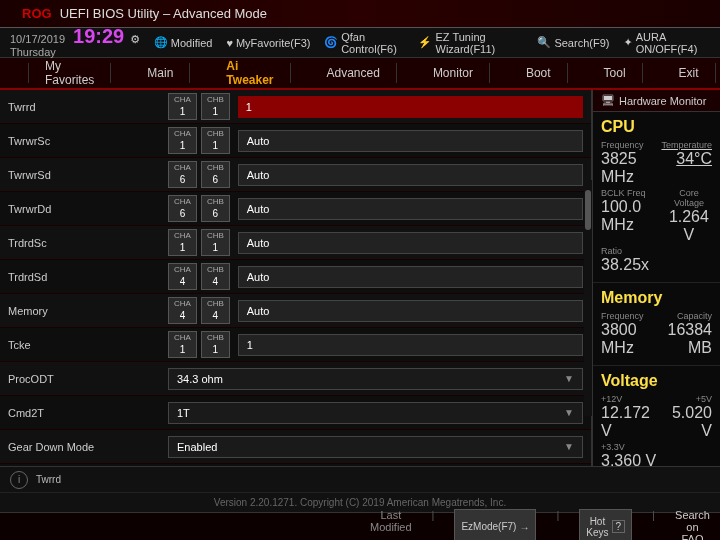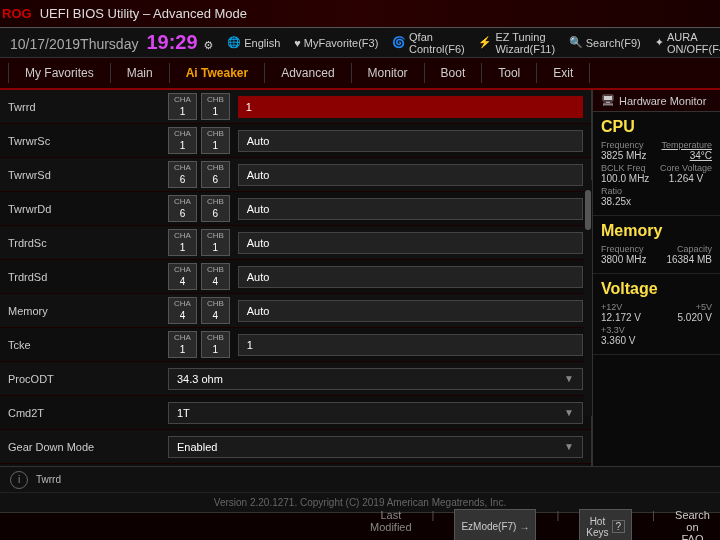--- a/index.html
+++ b/index.html
@@ -13,21 +13,21 @@
       overflow: hidden;
       position: relative;
     }
 
     
     .title-bar {
       background: linear-gradient(90deg, #1a0000 0%, #2a0000 50%, #1a0000 100%);
       border-bottom: 1px solid #555;
       display: flex;
       align-items: center;
-      padding: 4px 2px;
+      padding: 4px 22px;
       height: 28px;
     }
     .title-bar .rog-logo {
       color: #cc0000;
       font-weight: bold;
       font-size: 13px;
       margin-right: 8px;
     }
     .title-bar .title-text {
       color: #ddd;
@@ -39,22 +39,22 @@
       background: #111;
       display: flex;
       align-items: center;
       padding: 3px 10px;
       height: 30px;
       border-bottom: 1px solid #333;
       gap: 14px;
     }
     .datetime {
       display: flex;
-      flex-direction: row;
-      font-size: 14px;
+      flex-direction: column;
+      font-size: 11px;
       color: #aaa;
       line-height: 1.2;
       margin-right: 4px;
     }
     .time-display {
       font-size: 20px;
       font-weight: bold;
       color: #d946ef;
       line-height: 1;
       margin-right: 2px;
@@ -84,20 +84,21 @@
     }
     .nav-item {
       padding: 0 16px;
       height: 20px;
       display: flex;
       align-items: center;
       color: #ccc;
       font-size: 12px;
       cursor: pointer;
       border-right: 1px solid #333;
+      margin-left: 20px;
     }
     .nav-item:first-child { border-left: 1px solid #333; }
     .nav-item.active { color: #f0a000; font-weight: bold; }
 
     
     .left-panel {
       flex: 1;
       background: #0d0000;
       overflow: hidden;
       border-right: 1px solid #333;
@@ -201,21 +202,21 @@
     .hw-row {
       display: flex;
       justify-content: space-between;
       margin-bottom: 2px;
     }
     .hw-label {
       font-size: 9px;
       color: #888;
     }
     .hw-value {
-      font-size: 10px;
+      font-size: 16px;
       color: #ccc;
     }
     .hw-col {
       display: flex;
       flex-direction: column;
     }
 
     
     .bottom-info {
       background: #0d0000;
@@ -319,21 +320,21 @@
   <div style="display:flex;align-items:baseline;gap:4px;">
     <div class="datetime">
       <span>10/17/2019</span>
       <span>Thursday</span>
     </div>
     <span class="time-display">19:29</span>
     <span class="time-gear">⚙</span>
   </div>
   <div class="info-item">
     <span>🌐</span>
-    <span>English</span>
+    <span>Modified</span>
   </div>
   <div class="info-item">
     <span>♥</span>
     <span>MyFavorite(F3)</span>
   </div>
   <div class="info-item">
     <span>🌀</span>
     <span>Qfan Control(F6)</span>
   </div>
   <div class="info-item">

